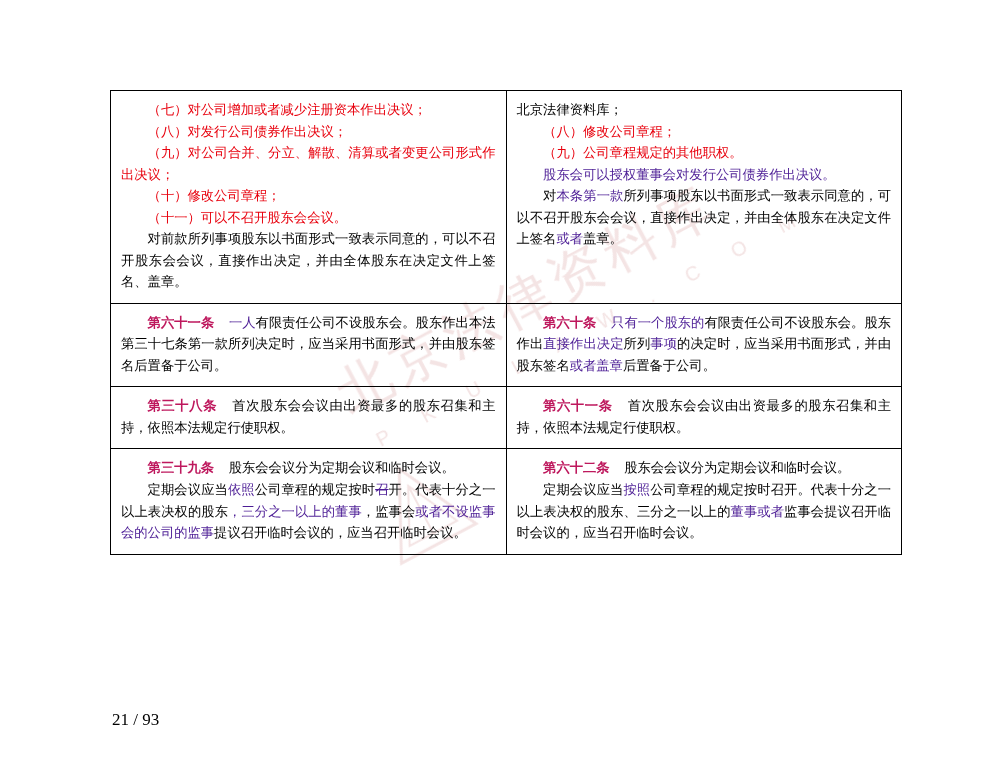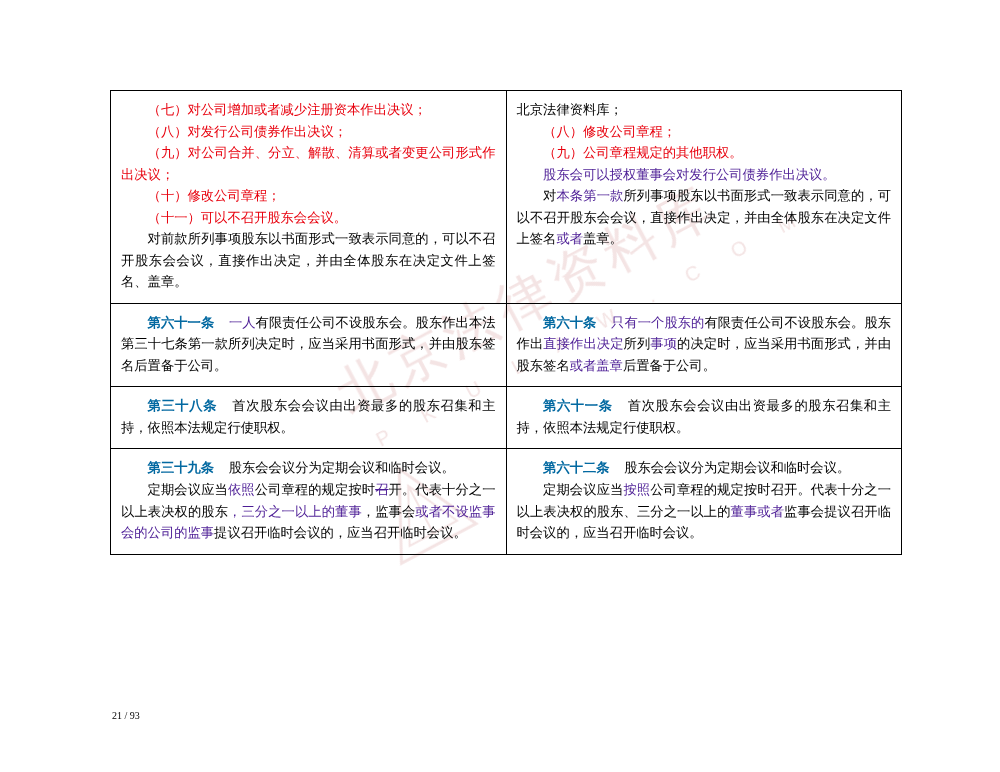--- a/index.html
+++ b/index.html
@@ -55,32 +55,32 @@
     color: #4c1d95;
     font-weight: normal;
   }
   .blk-b {
     font-weight: normal;
   }
   .strike {
     text-decoration: line-through;
   }
   .art-no {
-    color: #0369a1;
+    color: #be185d;
     font-weight: bold;
   }
   .gap {
     display: inline-block;
     width: 1.1em;
   }
   .footer {
     position: absolute;
     left: 112px;
     top: 710px;
-    font-size: 10px;
+    font-size: 17px;
     font-family: "Liberation Serif", "DejaVu Serif", serif;
     color: #000000;
   }
   
   .watermark {
     position: absolute;
     left: 330px;
     top: 250px;
     width: 380px;
     height: 330px;

